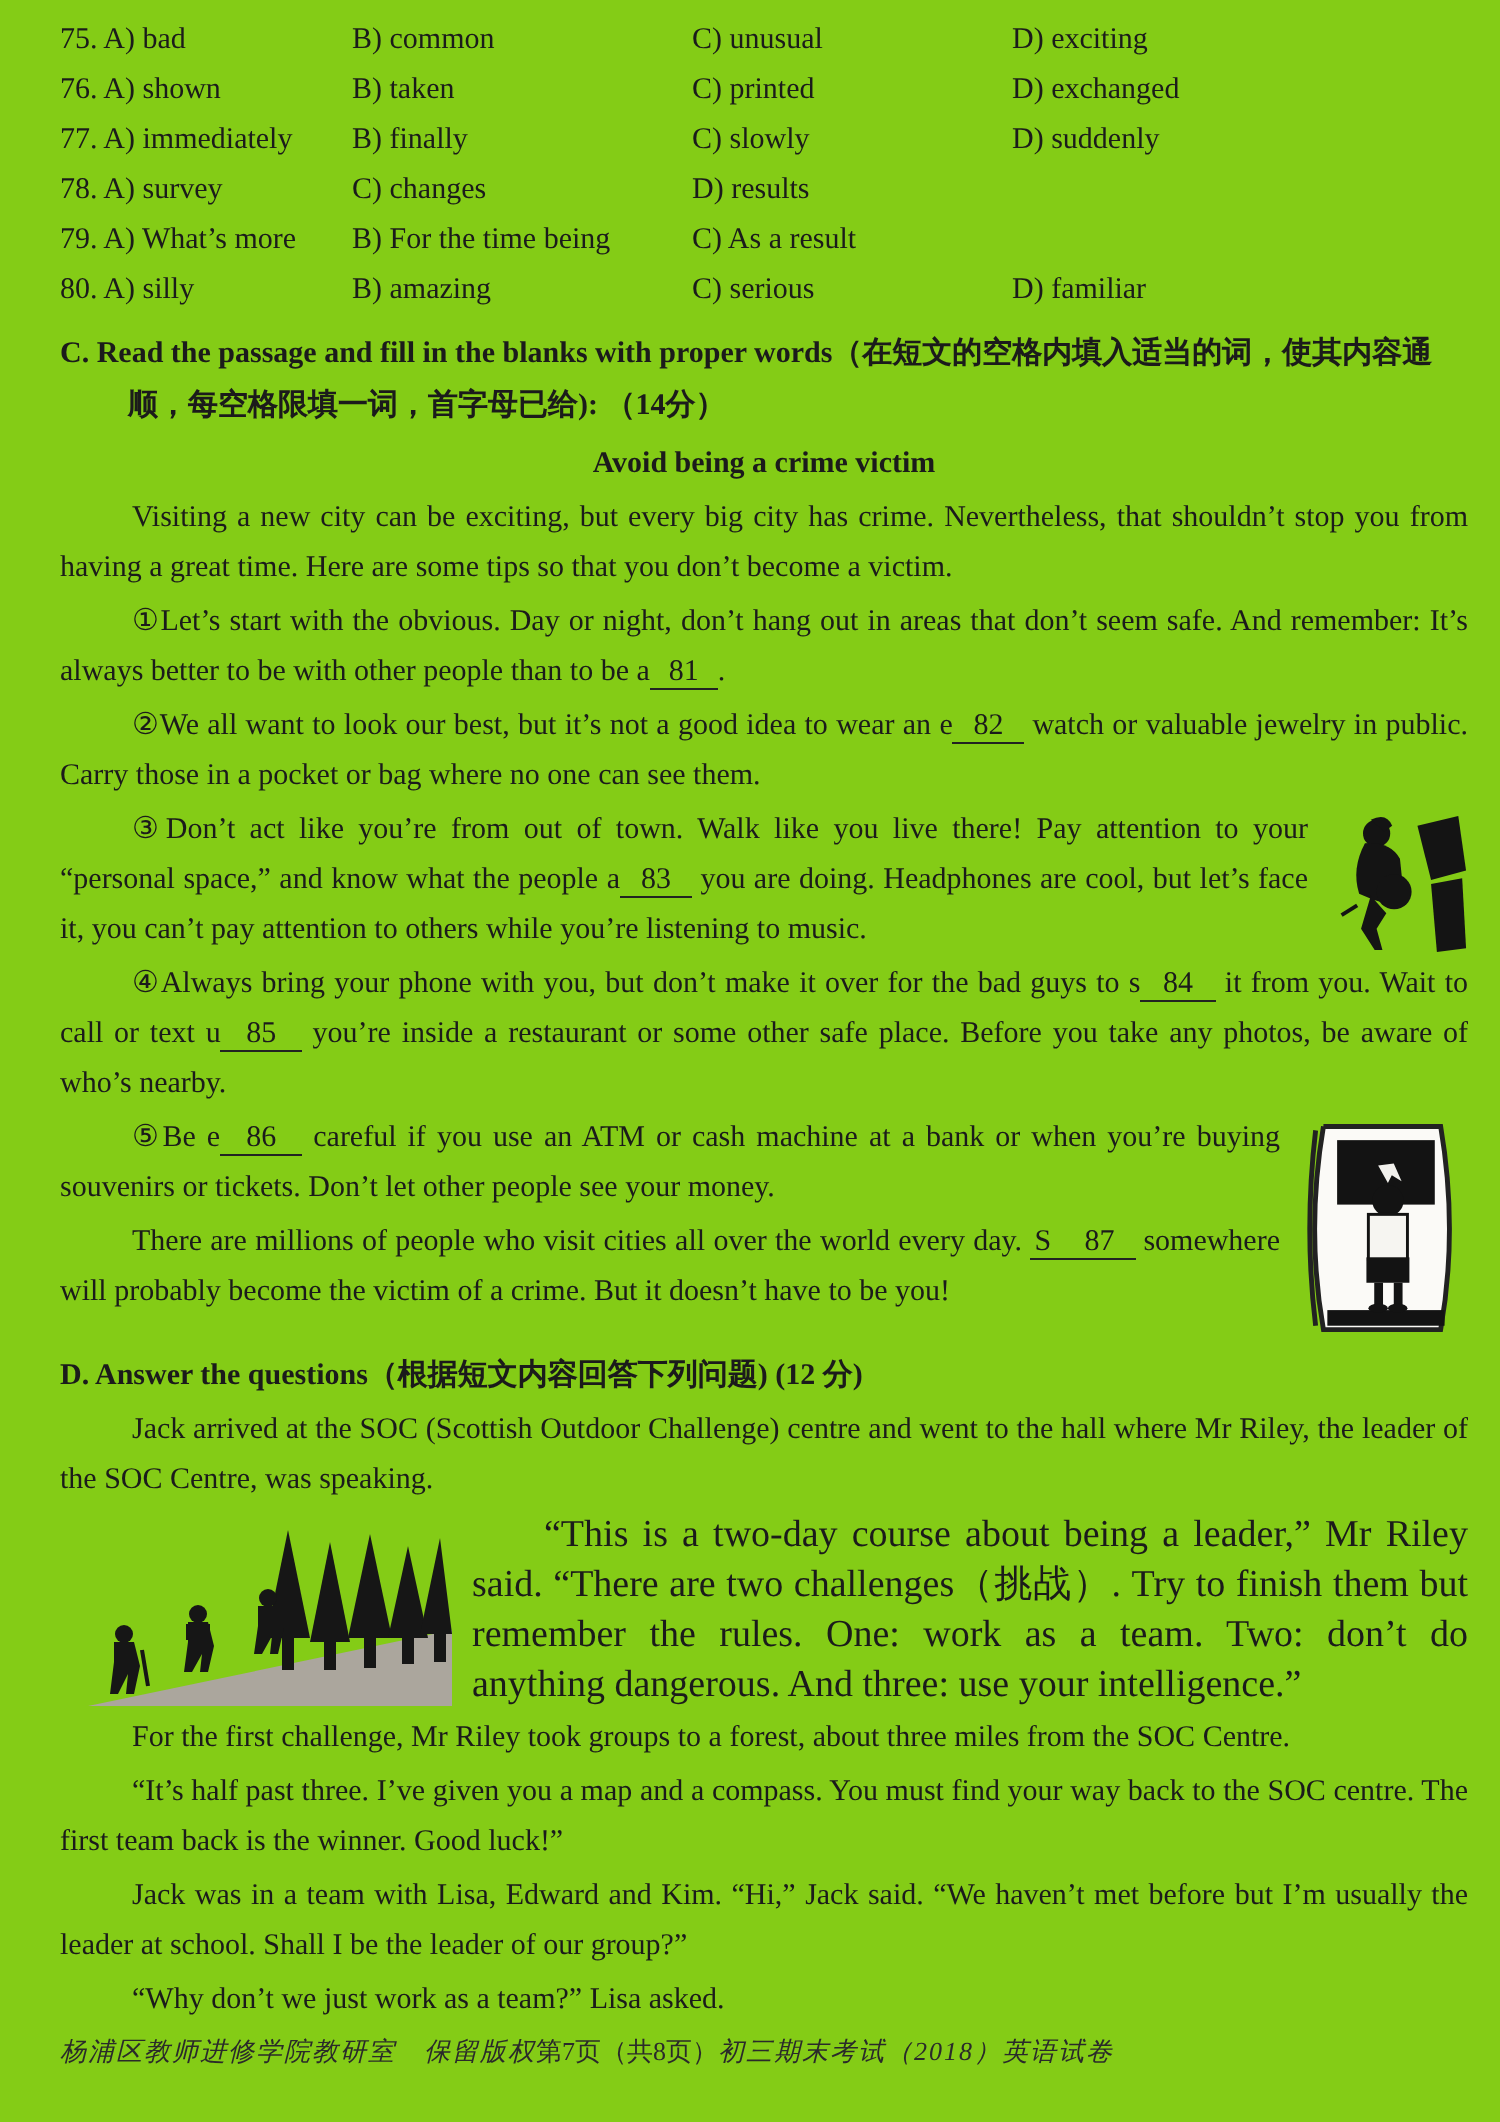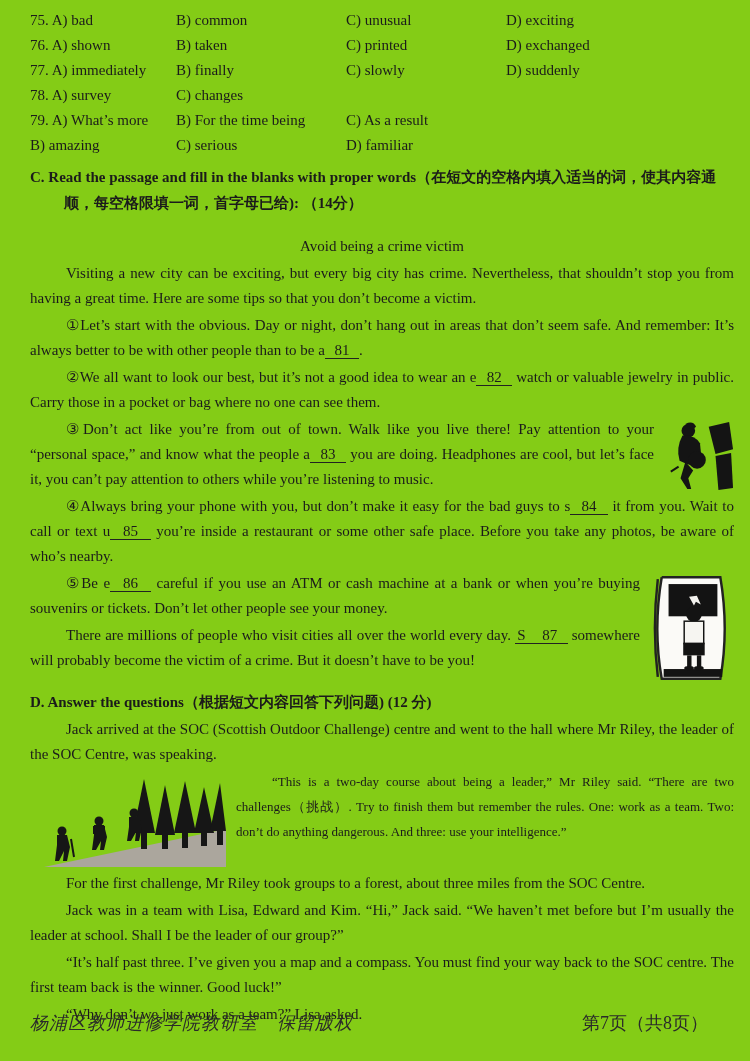--- a/index.html
+++ b/index.html
@@ -14,39 +14,39 @@
   
   .mcq-row { display:grid; grid-template-columns:146px 170px 160px 1fr; line-height:25px; }
 
   
   .c-heading {
     font-weight:bold; line-height:26px; margin-top:6px;
     padding-left:34px; text-indent:-34px;
   }
   .d-heading { font-weight:bold; line-height:26px; margin-top:4px; }
 
-  .passage-title { text-align:center; font-weight:normal; line-height:25px; margin-top:18px; }
+  .passage-title { text-align:center; font-weight:bold; line-height:25px; margin-top:4px; }
 
   .para { margin:2px 0 0; line-height:25px; text-align:justify; text-indent:36px; }
-  .quote { font-size:13px; }
+  .quote { font-size:19px; }
 
   .blank { white-space:pre; border-bottom:1.2px solid #222; padding:0 2px; }
 
   .fig { display:block; }
   .fig svg { display:block; }
   .fig-walker { float:right; width:70px; height:72px; margin:3px 0 0 10px; }
   .fig-atm    { float:right; width:84px; height:112px; margin:2px 0 0 10px; }
   .fig-hikers { float:left;  width:182px; height:96px; margin:4px 10px 0 14px; }
 
   .wrap-block::after, .d-block::after { content:""; display:block; clear:both; }
 
   .footer {
     position:absolute; left:30px; right:42px; bottom:26px;
-    display:flex; justify-content:space-between; align-items:baseline;
-    font-size:18px; color:#2a2a2a;
+    display:flex; align-items:baseline;
+    font-size:13px; color:#2a2a2a;
   }
   .footer .hand { font-style:italic; letter-spacing:1px; }
 </style>
 </head>
 <body>
 
 <div class="page">
   <div class="content">
 
     <div>
@@ -64,27 +64,29 @@
       </div>
       <div class="mcq-row">
         <span>77. A) immediately</span>
         <span>B) finally</span>
         <span>C) slowly</span>
         <span>D) suddenly</span>
       </div>
       <div class="mcq-row">
         <span>78. A) survey</span>
         <span>C) changes</span>
+        <span>D) results</span>
       </div>
       <div class="mcq-row">
         <span>79. A) What’s more</span>
         <span>B) For the time being</span>
         <span>C) As a result</span>
       </div>
       <div class="mcq-row">
+        <span>80. A) silly</span>
         <span>B) amazing</span>
         <span>C) serious</span>
         <span>D) familiar</span>
       </div>
     </div>
 
     <div class="c-heading">C. Read the passage and fill in the blanks with proper words（在短文的空格内填入适当的词，使其内容通顺，每空格限填一词，首字母已给): （14分）</div>
 
     <div class="passage-title">Avoid being a crime victim</div>
 
@@ -101,21 +103,21 @@
           <path d="M53 37 L69 34 L71 70 L56 72 Z" fill="#141414"></path>
           <circle cx="25" cy="11" r="7" fill="#141414"></circle>
           <path d="M22 4 q8 -4 11 3 l-4 3 z" fill="#141414"></path>
           <path d="M19 16 q-7 13 -3 26 l7 3 q10 4 16 -2 l-2 -19 q-5 -9 -18 -8" fill="#141414"></path>
           <circle cx="34" cy="41" r="9" fill="#141414"></circle>
           <path d="M22 43 l-5 17 7 11 h4 l-3 -11 5 -8 z" fill="#141414"></path>
           <path d="M7 53 l8 -5" stroke="#141414" stroke-width="2"></path>
         </svg>
       </span><span>③Don’t act like you’re from out of town. Walk like you live there! Pay attention to your “personal space,” and know what the people a</span><span class="blank">  83  </span><span> you are doing. Headphones are cool, but let’s face it, you can’t pay attention to others while you’re listening to music.</span></p>
 
-    <p class="para"><span>④Always bring your phone with you, but don’t make it easy for the bad guys to s</span><span class="blank">  84  </span><span> it from you. Wait to call or text u</span><span class="blank">  85  </span><span> you’re inside a restaurant or some other safe place. Before you take any photos, be aware of who’s nearby.</span></p>
+    <p class="para"><span>④Always bring your phone with you, but don’t make it over for the bad guys to s</span><span class="blank">  84  </span><span> it from you. Wait to call or text u</span><span class="blank">  85  </span><span> you’re inside a restaurant or some other safe place. Before you take any photos, be aware of who’s nearby.</span></p>
 
     <div class="wrap-block">
       <span class="fig fig-atm">
         <svg viewBox="0 0 86 114" width="84" height="112" role="img">
           <path d="M12 4 h60 q9 53 0 104 h-60 q-9 -51 0 -104" fill="#fbfaf7" stroke="#222" stroke-width="2.5"></path>
           <path d="M8 6 q-6 51 0 100" fill="none" stroke="#222" stroke-width="2.5"></path>
           <rect x="19" y="11" width="50" height="33" fill="#131313"></rect>
           <path d="M40 24 l5 9 2 -4 5 3 -4 -9 z" fill="#f2f1ed"></path>
           <rect x="14" y="98" width="60" height="8" fill="#131313"></rect>
           <circle cx="45" cy="42" r="8" fill="#131313"></circle>
@@ -160,22 +162,23 @@
             <rect x="49" y="53" width="12" height="8"></rect>
             <circle cx="90" cy="40" r="4.5"></circle>
             <path d="M85 44 h10 l3 11 -3 13 -4 0 1 -9 -5 9 -4 0 2 -14 z"></path>
           </g>
         </svg>
       </span>
       <p class="para quote">“This is a two-day course about being a leader,” Mr Riley said. “There are two challenges（挑战）. Try to finish them but remember the rules. One: work as a team. Two: don’t do anything dangerous. And three: use your intelligence.”</p>
     </div>
 
     <p class="para">For the first challenge, Mr Riley took groups to a forest, about three miles from the SOC Centre.</p>
+    <p class="para">“It’s half past three. I’ve given you a map and a compass. You must find your way back to the SOC centre. The first team back is the winner. Good luck!”</p>
     <p class="para">Jack was in a team with Lisa, Edward and Kim. “Hi,” Jack said. “We haven’t met before but I’m usually the leader at school. Shall I be the leader of our group?”</p>
-    <p class="para">“It’s half past three. I’ve given you a map and a compass. You must find your way back to the SOC centre. The first team back is the winner. Good luck!”</p>
     <p class="para">“Why don’t we just work as a team?” Lisa asked.</p>
   </div>
 
   <div class="footer">
     <span class="hand">杨浦区教师进修学院教研室　保留版权</span>
     <span>第7页（共8页）</span>
+    <span class="hand">初三期末考试（2018）英语试卷</span>
   </div>
 </div>
 
 </body></html>

